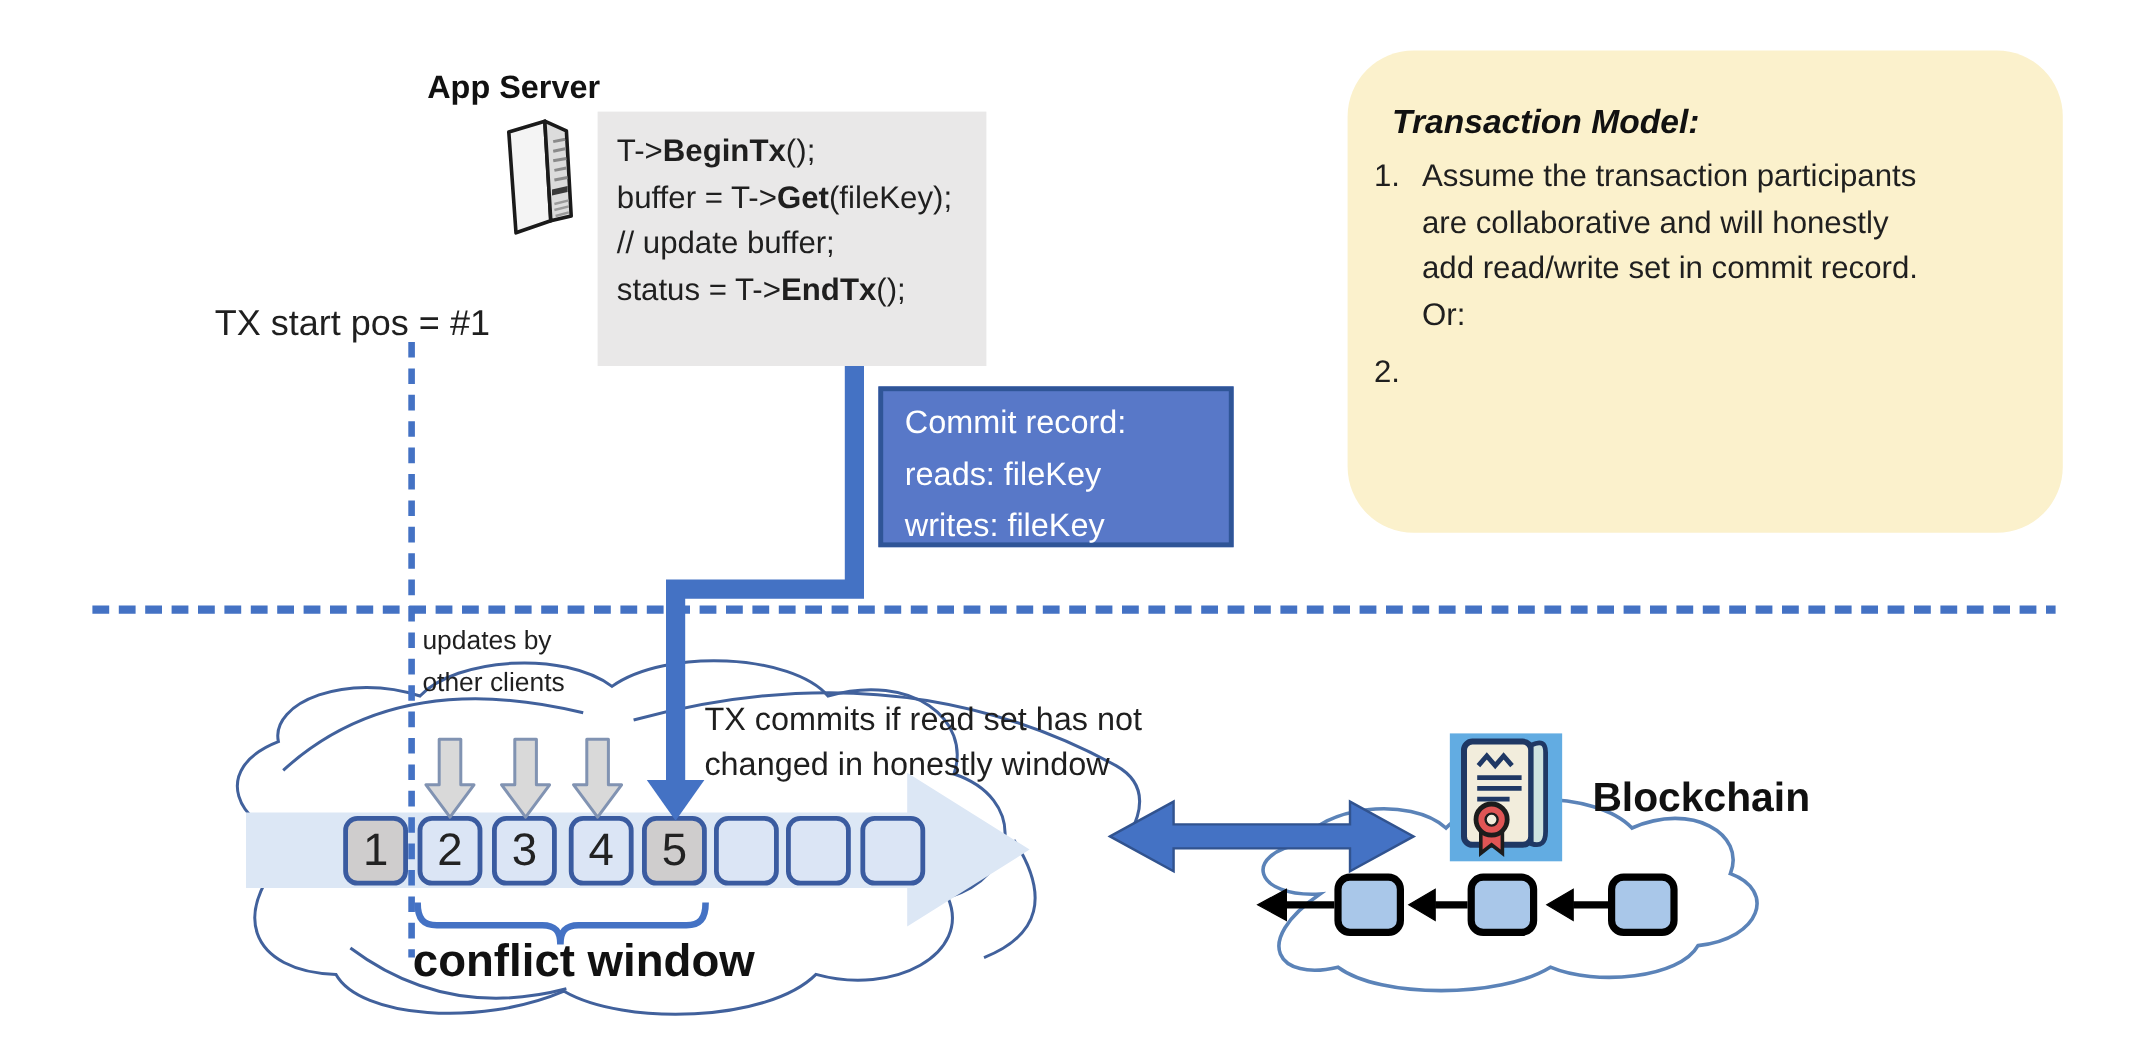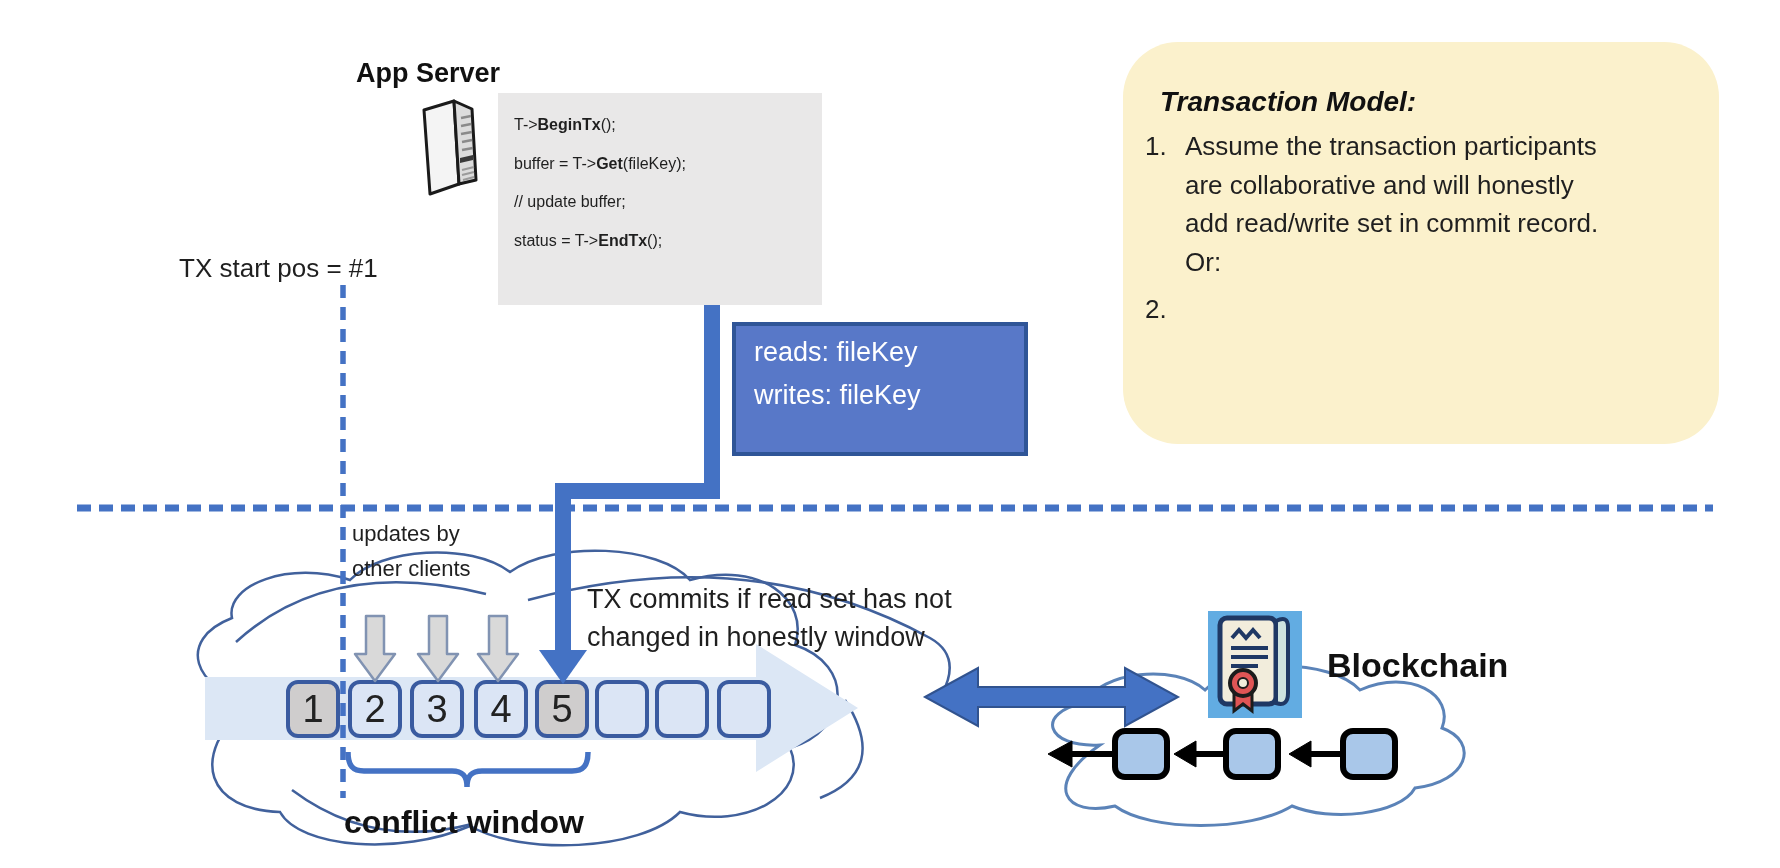--- a/index.html
+++ b/index.html
@@ -12,29 +12,29 @@
   .html-layer{position:absolute;z-index:2;}
   #fg-layer{z-index:3;}
 
   
   #app-server-title{position:absolute;left:356px;top:58px;font-size:27px;font-weight:bold;color:#111;}
   #server-icon{position:absolute;left:414px;top:96px;width:72px;height:104px;}
 
   
   #code-block{
     position:absolute;left:498px;top:93px;width:324px;height:212px;background:#e9e8e8;
-    font-size:16px;line-height:38.5px;padding:13px 0 0 16px;box-sizing:border-box;white-space:nowrap;
+    font-size:26px;line-height:38.5px;padding:13px 0 0 16px;box-sizing:border-box;white-space:nowrap;
   }
   #code-block b{font-weight:bold;}
 
   
-  #tx-start-label{position:absolute;left:179px;top:253px;font-size:26px;}
+  #tx-start-label{position:absolute;left:179px;top:253px;font-size:30px;}
   #updates-label{position:absolute;left:352px;top:516px;font-size:22px;line-height:35px;}
   #tx-commits-label{position:absolute;left:587px;top:580px;font-size:27px;line-height:38px;width:470px;}
-  #conflict-window-label{position:absolute;left:344px;top:804px;font-size:32px;font-weight:bold;color:#111;}
+  #conflict-window-label{position:absolute;left:344px;top:780px;font-size:38px;font-weight:bold;color:#111;}
   #blockchain-label{position:absolute;left:1327px;top:646px;font-size:34px;font-weight:bold;color:#111;}
 
   
   #commit-record{
     position:absolute;left:732px;top:322px;width:296px;height:134px;background:#5878c8;border:4px solid #2f5597;
     box-sizing:border-box;color:#fff;font-size:27px;line-height:43px;padding:5px 0 0 18px;
   }
 
   
   #transaction-model{
@@ -106,20 +106,21 @@
     <div id="code-block">
         <div>T-&gt;<b>BeginTx</b>();</div>
         <div>buffer = T-&gt;<b>Get</b>(fileKey);</div>
         <div>// update buffer;</div>
         <div>status = T-&gt;<b>EndTx</b>();</div>
       </div>
 
     <div id="tx-start-label">TX start pos = #1</div>
 
     <div id="commit-record">
+      <div>Commit record:</div>
       <div>reads: fileKey</div>
       <div>writes: fileKey</div>
     </div>
 
     <div id="transaction-model">
       <div id="tm-title">Transaction Model:</div>
       <div class="tm-item">
         <span class="tm-num">1.</span>
         <span class="tm-text">Assume the transaction participants are collaborative and will honestly add read/write set in commit record.  Or:</span>
       </div>

